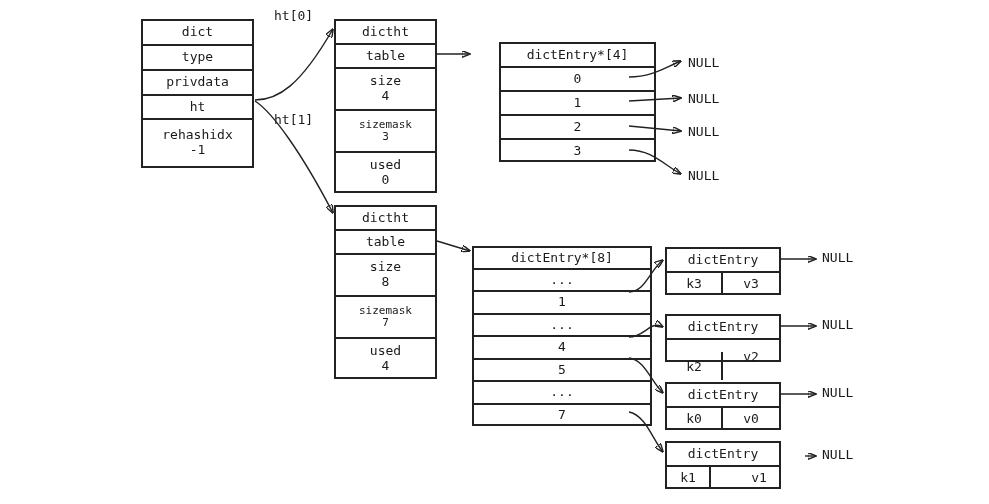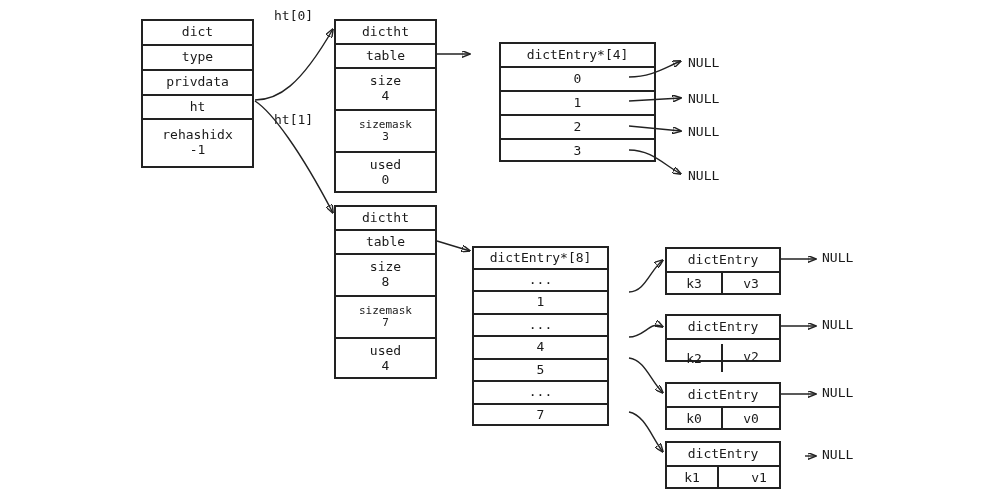--- a/index.html
+++ b/index.html
@@ -81,55 +81,55 @@
     <div class="row two rowline f125" style="top:90px;height:42px;">
       <span>sizemask</span>
       <span>7</span>
     </div>
     <div class="row two f13" style="top:132px;height:40px;">
       <span>used</span>
       <span>4</span>
     </div>
   </div>
 
-  <div class="box" style="left:472px;top:246px;width:137px;height:180px;">
+  <div class="box" style="left:472px;top:246px;width:180px;height:180px;">
     <div class="row rowline f13" style="top:0;height:22px;">dictEntry*[8]</div>
     <div class="row rowline f13" style="top:22px;height:22px;">...</div>
     <div class="row rowline f13" style="top:44px;height:23px;">1</div>
     <div class="row rowline f13" style="top:67px;height:22px;">...</div>
     <div class="row rowline f13" style="top:89px;height:23px;">4</div>
     <div class="row rowline f13" style="top:112px;height:22px;">5</div>
     <div class="row rowline f13" style="top:134px;height:23px;">...</div>
     <div class="row f13" style="top:157px;height:21px;">7</div>
   </div>
 
   <div class="box" style="left:665px;top:247px;width:116px;height:48px;">
     <div class="row rowline f13" style="top:0;height:24px;">dictEntry</div>
     <div class="cellsplit vdiv f13" style="left:0;top:24px;width:56px;height:20px;">k3</div>
     <div class="cellsplit f13" style="left:56px;top:24px;width:56px;height:20px;">v3</div>
   </div>
   <div class="lbl f13" style="left:822px;top:250px;">NULL</div>
 
   <div class="box" style="left:665px;top:314px;width:116px;height:48px;">
     <div class="row rowline f13" style="top:0;height:24px;">dictEntry</div>
-    <div class="cellsplit vdiv f13" style="left:0;top:28px;width:56px;height:28px;">k2</div>
+    <div class="cellsplit vdiv f13" style="left:0;top:36px;width:56px;height:28px;">k2</div>
     <div class="cellsplit f13" style="left:56px;top:24px;width:56px;height:32px;">v2</div>
   </div>
   <div class="lbl f13" style="left:822px;top:317px;">NULL</div>
 
   <div class="box" style="left:665px;top:382px;width:116px;height:48px;">
     <div class="row rowline f13" style="top:0;height:24px;">dictEntry</div>
     <div class="cellsplit vdiv f13" style="left:0;top:24px;width:56px;height:20px;">k0</div>
     <div class="cellsplit f13" style="left:56px;top:24px;width:56px;height:20px;">v0</div>
   </div>
   <div class="lbl f13" style="left:822px;top:385px;">NULL</div>
 
   <div class="box" style="left:665px;top:441px;width:116px;height:48px;">
     <div class="row rowline f13" style="top:0;height:24px;">dictEntry</div>
-    <div class="cellsplit vdiv f13" style="left:0;top:24px;width:52px;height:20px;">k1</div>
+    <div class="cellsplit vdiv f13" style="left:0;top:24px;width:44px;height:20px;">k1</div>
     <div class="cellsplit f13" style="left:56px;top:24px;width:72px;height:20px;">v1</div>
   </div>
   <div class="lbl f13" style="left:822px;top:447px;">NULL</div>
 
   <svg class="edges" viewBox="0 0 989 504">
     <defs>
       <marker id="ah" markerWidth="9" markerHeight="7" refX="8.4" refY="3.5" orient="auto" markerUnits="userSpaceOnUse">
         <path d="M0,0 L9,3.5 L0,7 z" fill="#222" stroke="none"></path>
       </marker>
     </defs>

